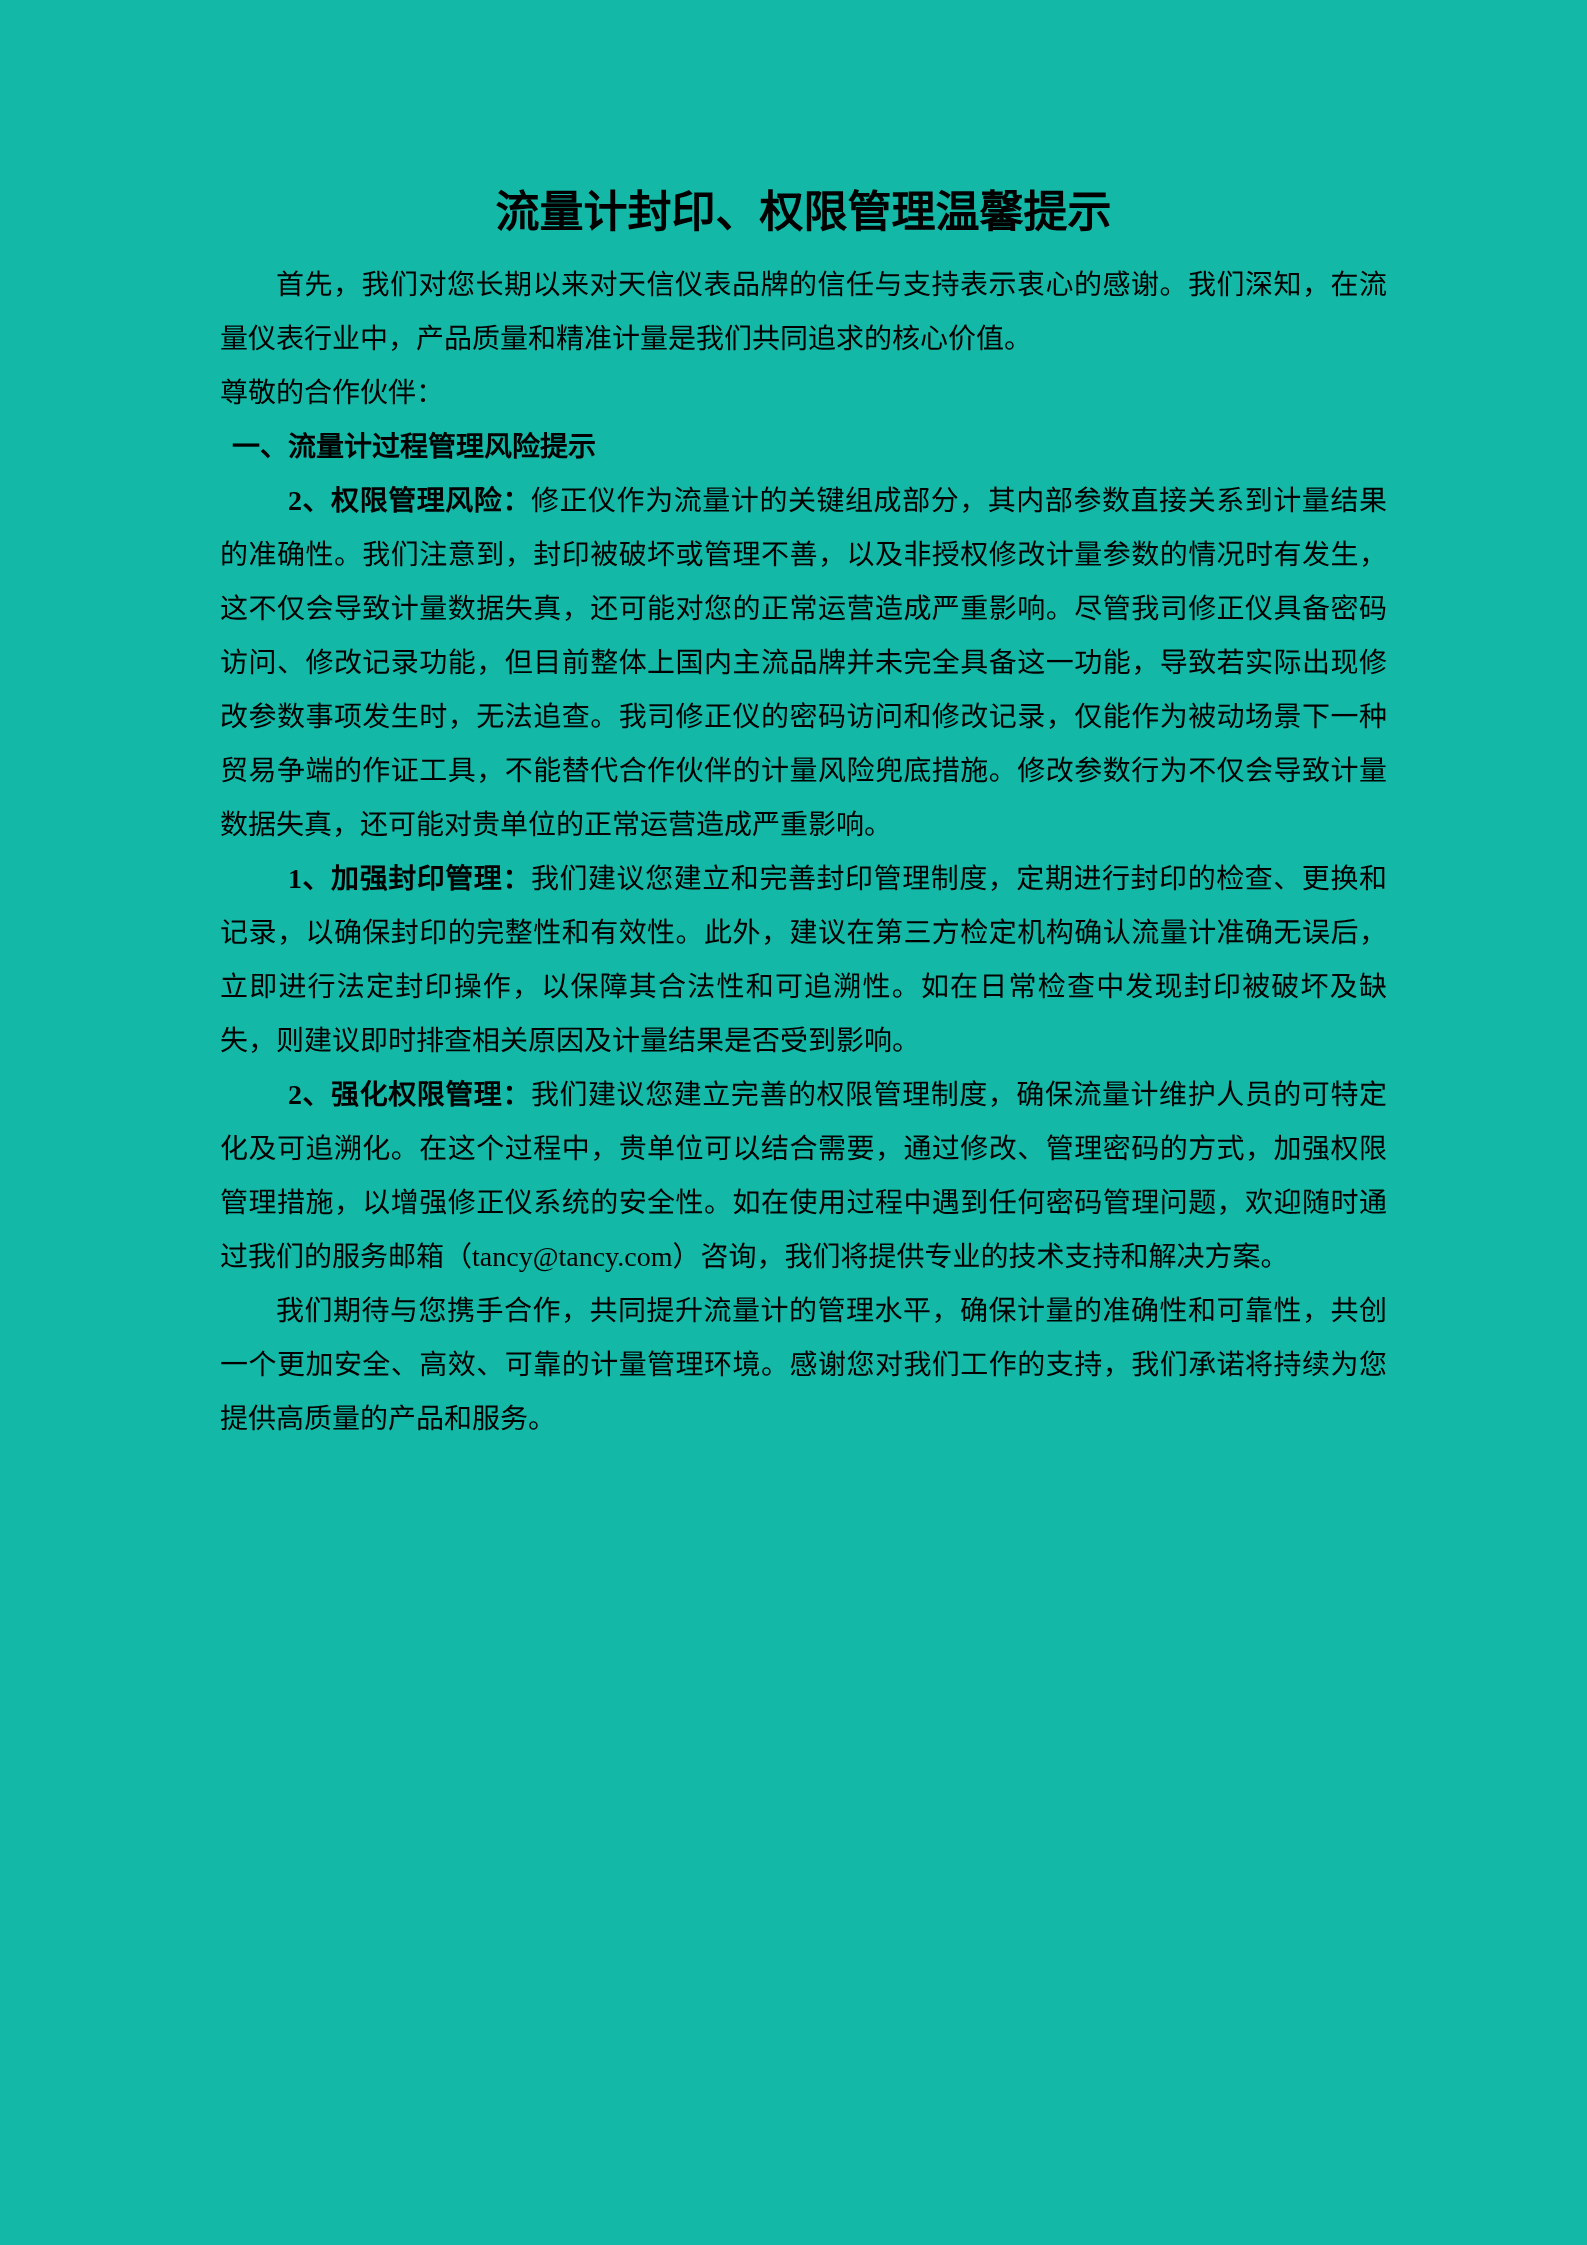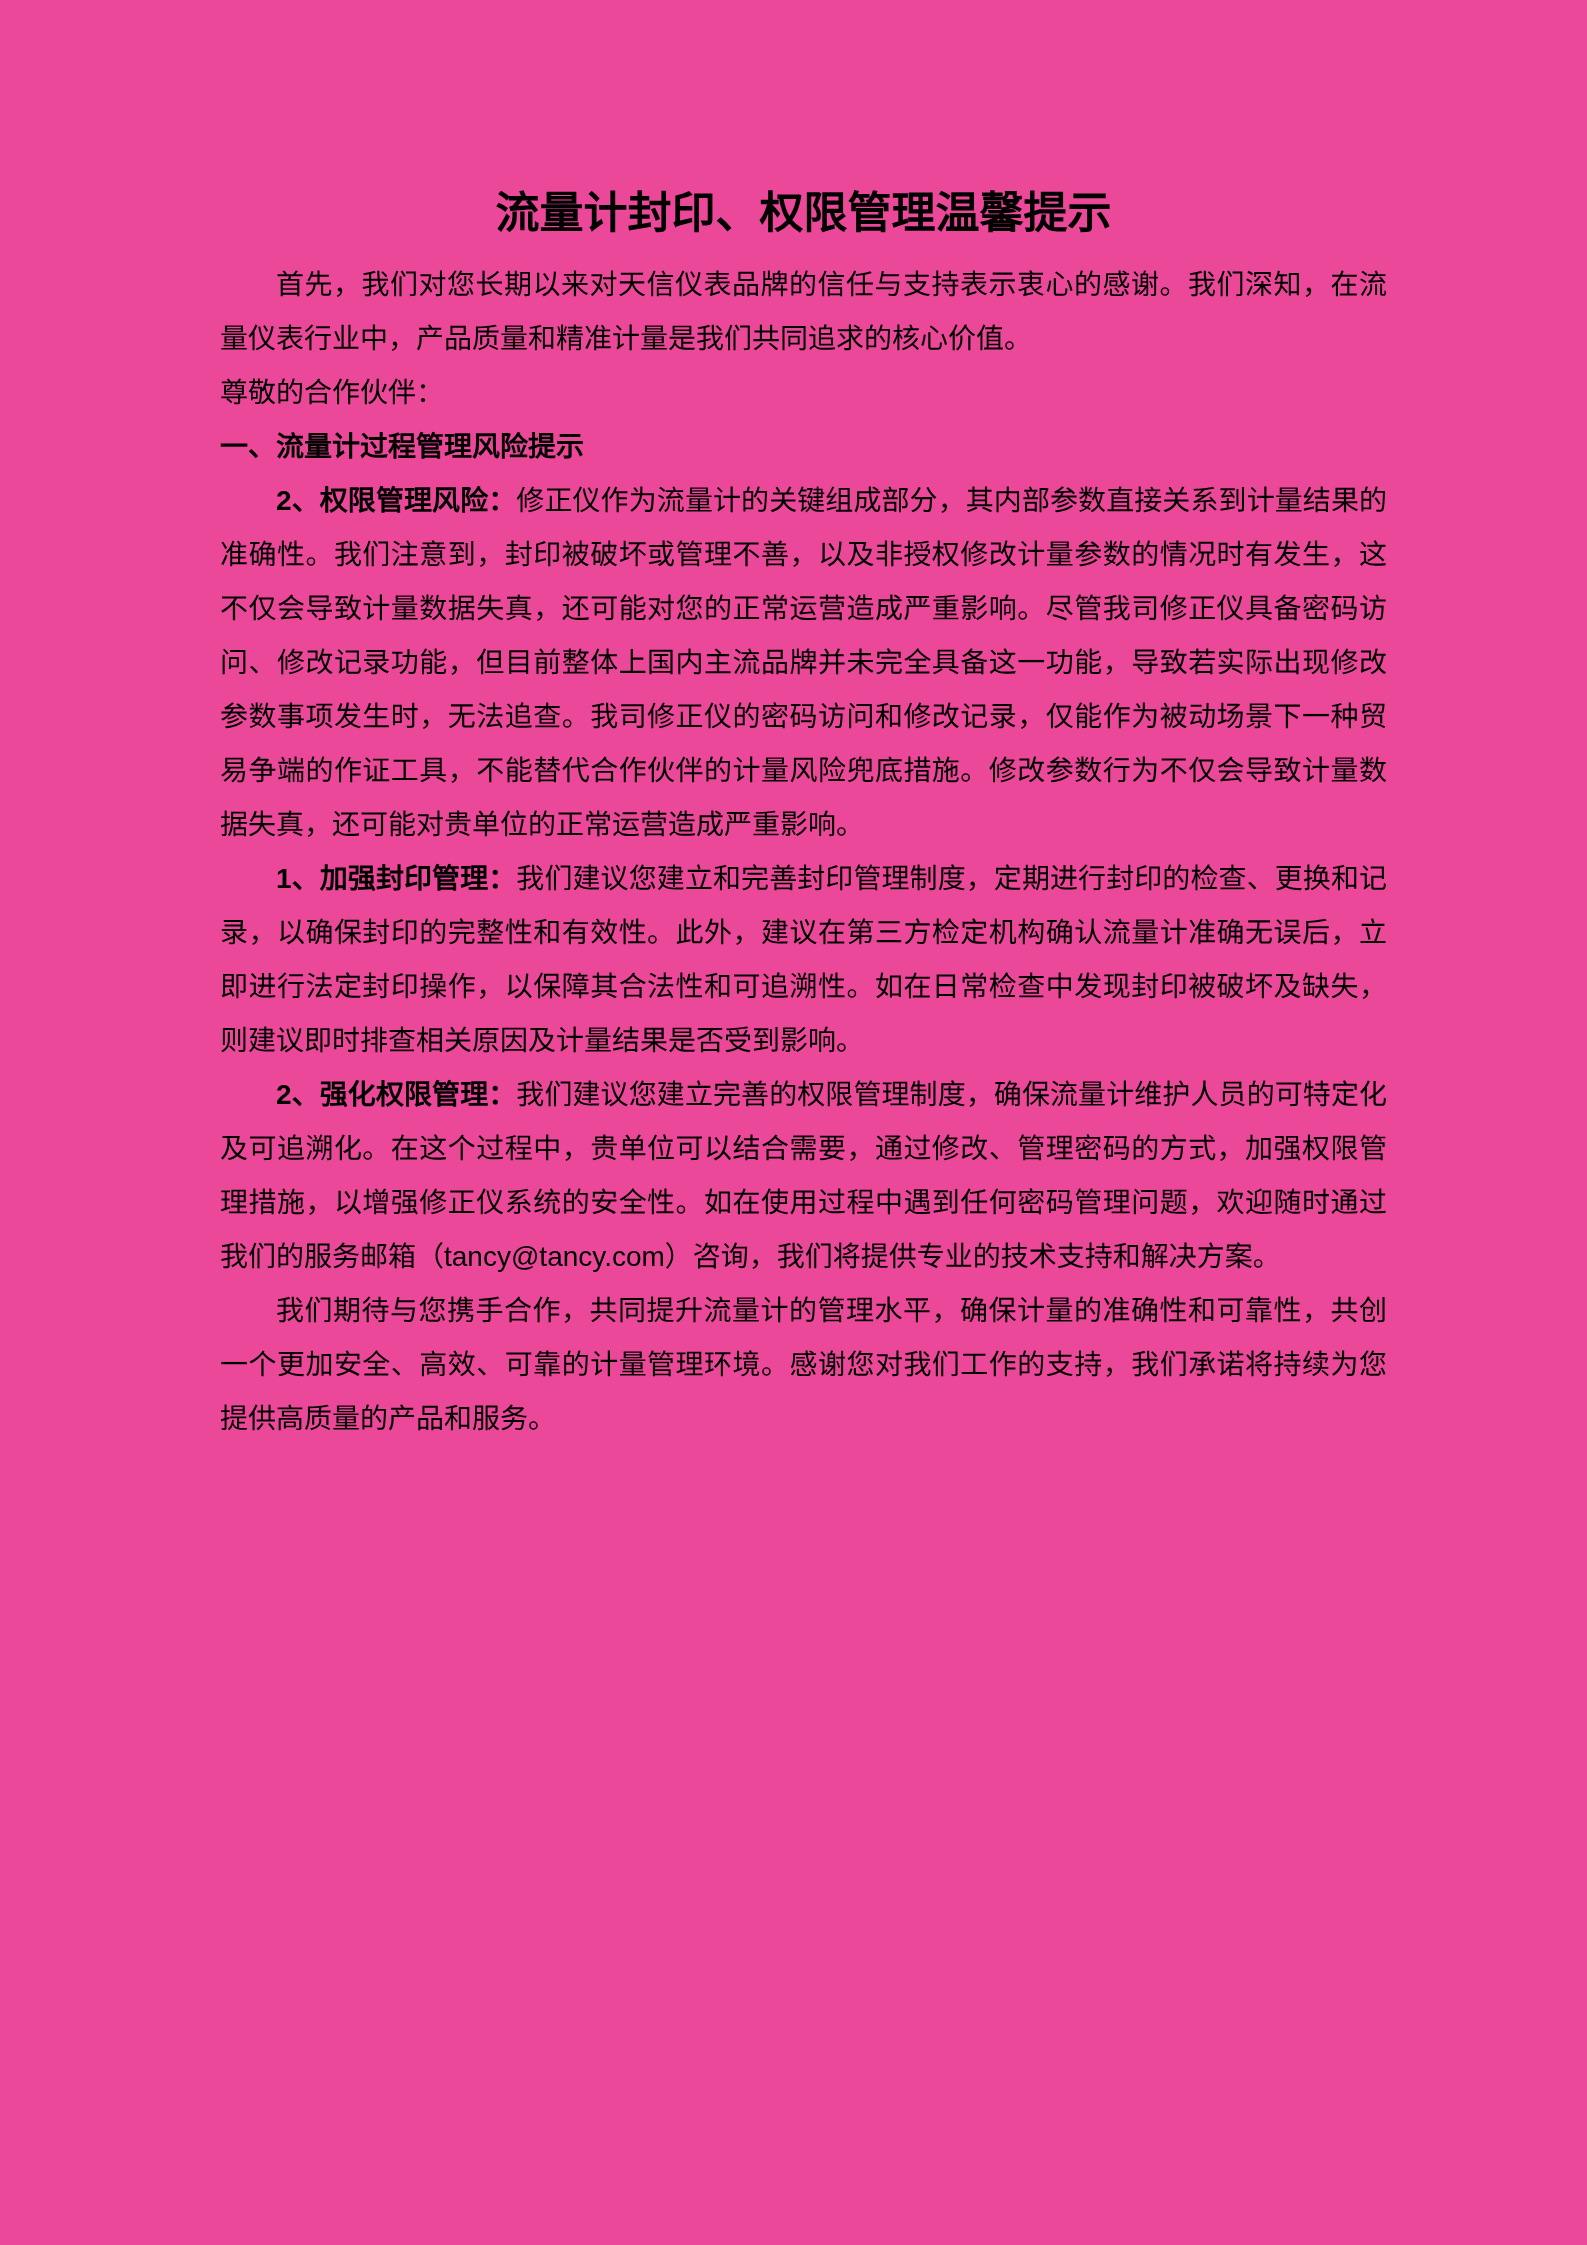--- a/index.html
+++ b/index.html
@@ -5,25 +5,25 @@
   html, body {
     margin: 0;
     padding: 0;
     background: #ffffff;
   }
   .page {
     position: relative;
     box-sizing: border-box;
     width: 1587px;
     height: 2245px;
-    background: #ec4899;
+    background: #14b8a6;
     color: #000000;
     padding: 182px 200px 16px 220px;
     overflow: hidden;
-    font-family: Liberation Sans, sans-serif;
+    font-family: Liberation Serif, serif;
   }
   .doc-title {
     margin: 0 0 14px 0;
     font-size: 44px;
     line-height: 62px;
     font-weight: bold;
     text-align: center;
     white-space: nowrap;
   }
   .doc-body {
@@ -42,20 +42,21 @@
   }
   .para.salutation, .para.signoff {
     text-indent: 0;
   }
   .para.heading {
     font-weight: bold;
     text-indent: 0;
   }
   .run.bold {
     font-weight: bold;
+    margin-left: 12px;
   }
 </style>
 </head>
 <body>
 
 <div class="page">
   <h1 class="doc-title">流量计封印、权限管理温馨提示</h1>
   <div class="doc-body">
       <p class="para body"><span class="run">首先，我们对您长期以来对天信仪表品牌的信任与支持表示衷心的感谢。我们深知，在流量仪表行业中，产品质量和精准计量是我们共同追求的核心价值。</span></p>
       <p class="para salutation"><span class="run">尊敬的合作伙伴：</span></p>

